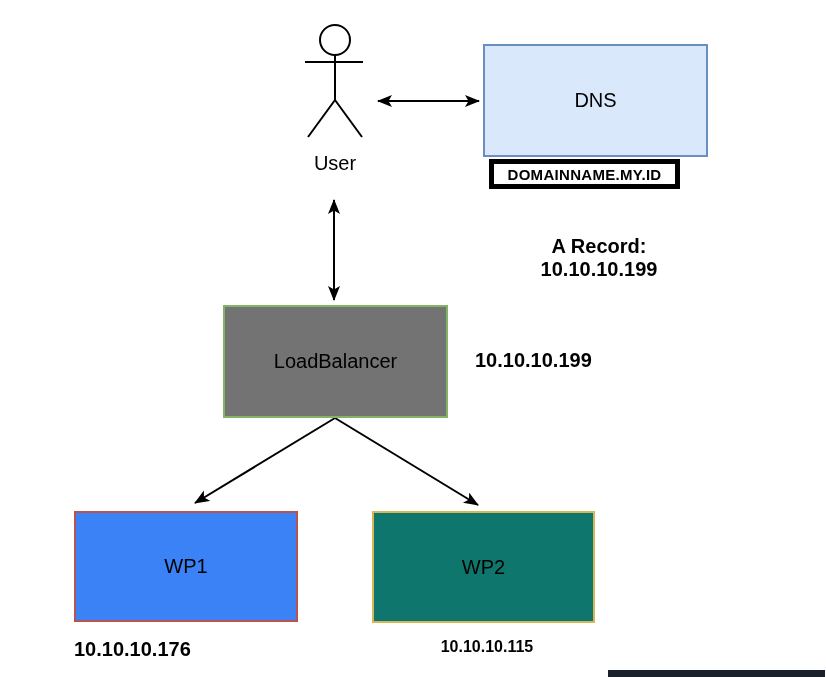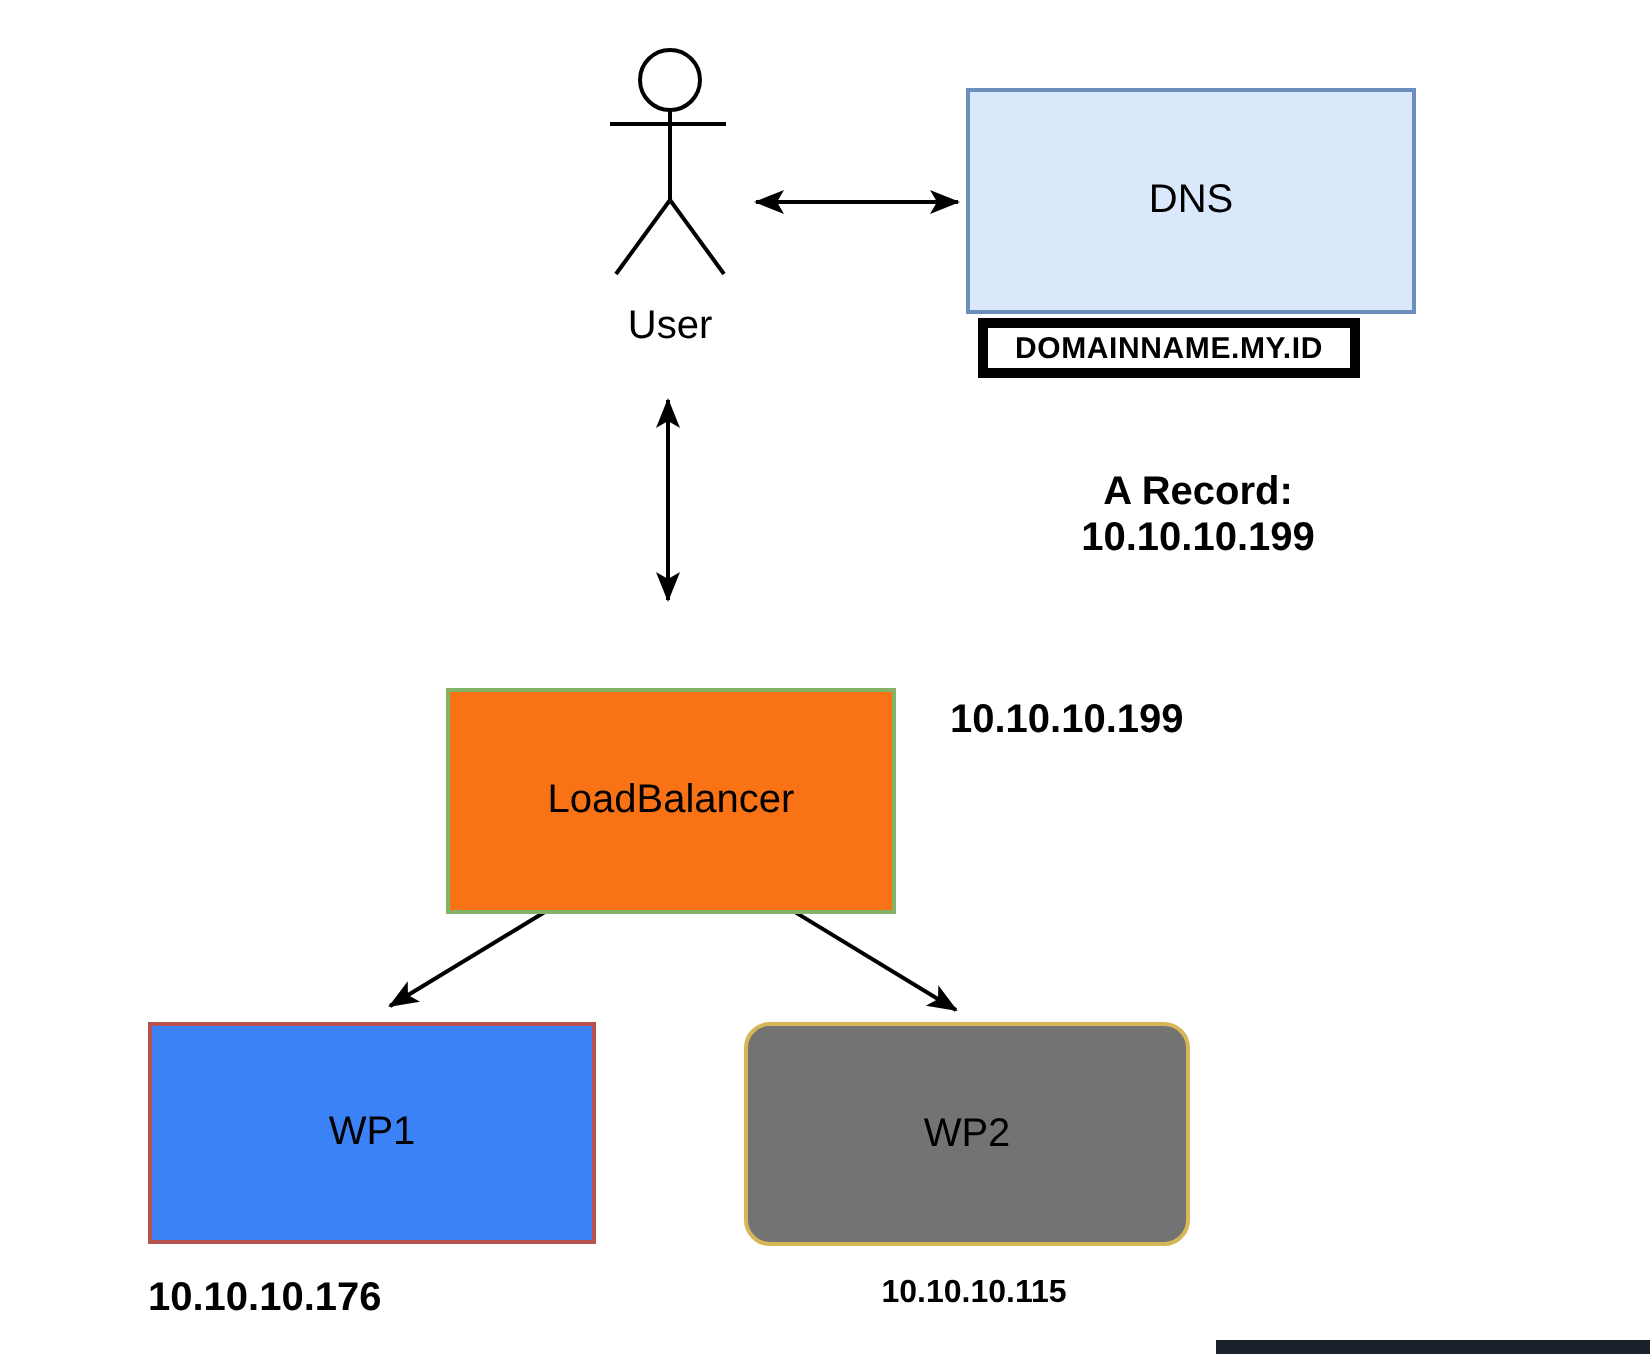--- a/index.html
+++ b/index.html
@@ -134,33 +134,33 @@
 
   <div class="domain-box">
     <span>DOMAINNAME.MY.ID</span>
   </div>
 
   <div class="free-label a-record">
     <div>A Record:</div>
     <div>10.10.10.199</div>
   </div>
 
-  <div class="node lb-node" style="background-color: #f97316; border-color: rgb(130, 179, 102); margin-top: 39px;">
+  <div class="node lb-node" style="background-color: #737373; border-color: rgb(130, 179, 102);">
     <span>LoadBalancer</span>
   </div>
 
   <div class="free-label lb-ip">10.10.10.199</div>
 
   <div class="node wp1-node" style="background-color: #3b82f6; border-color: rgb(184, 84, 80);">
     <span>WP1</span>
   </div>
 
   <div class="free-label wp1-ip">10.10.10.176</div>
 
-  <div class="node wp2-node" style="background-color: #737373; border-color: rgb(214, 182, 86); border-radius: 13px;">
+  <div class="node wp2-node" style="background-color: #0f766e; border-color: rgb(214, 182, 86);">
     <span>WP2</span>
   </div>
 
   <div class="free-label wp2-ip">10.10.10.115</div>
 
   <div class="redaction-bar" style="background-color: rgb(26, 33, 43);"></div>
 
 </div>
 
 </body></html>

